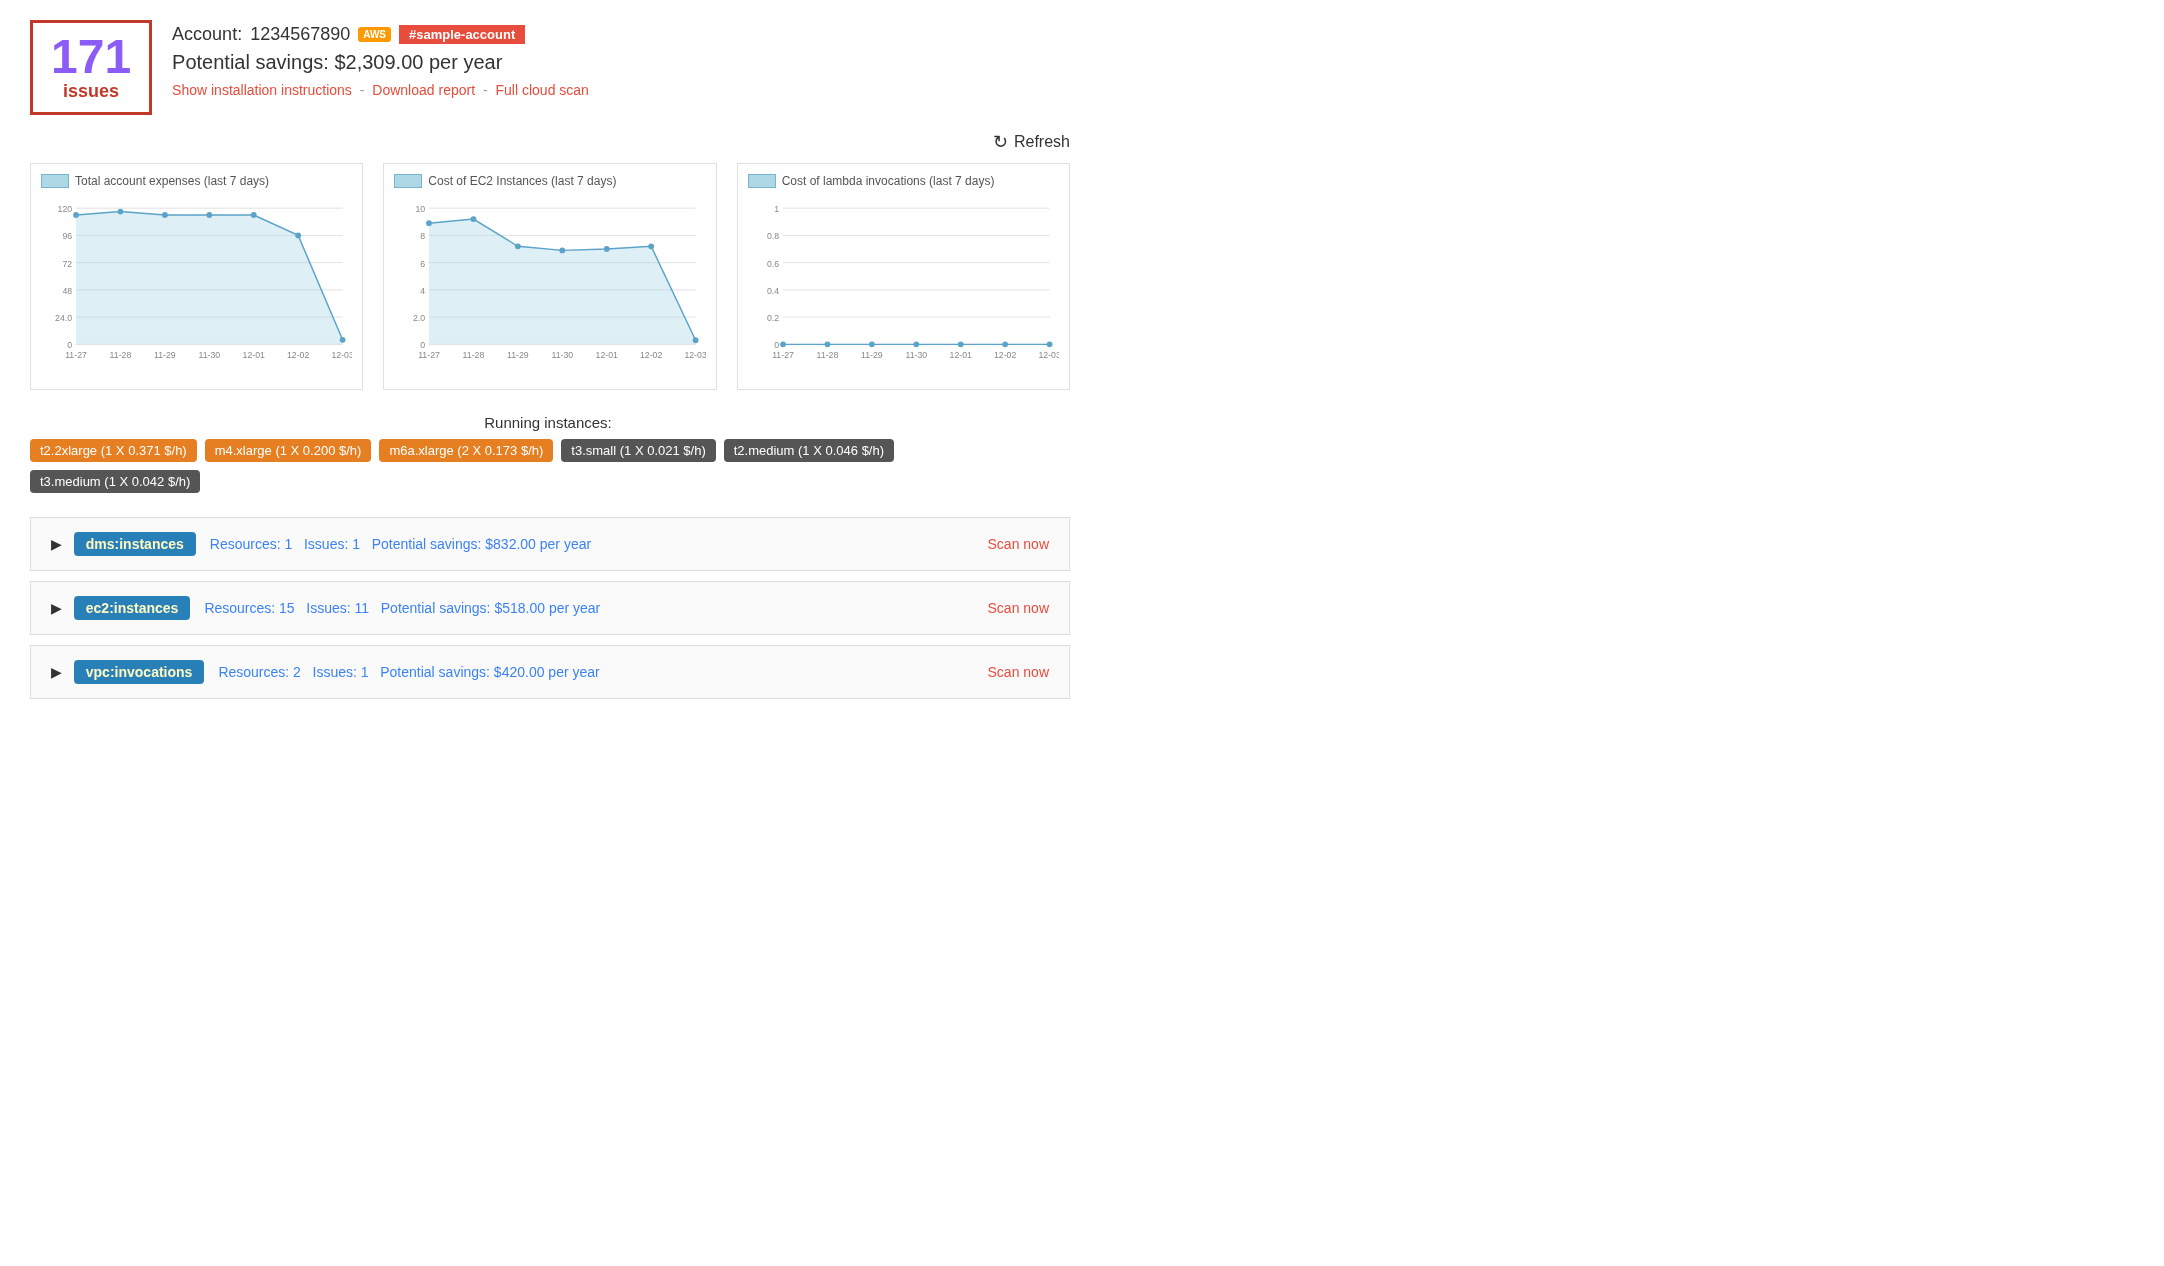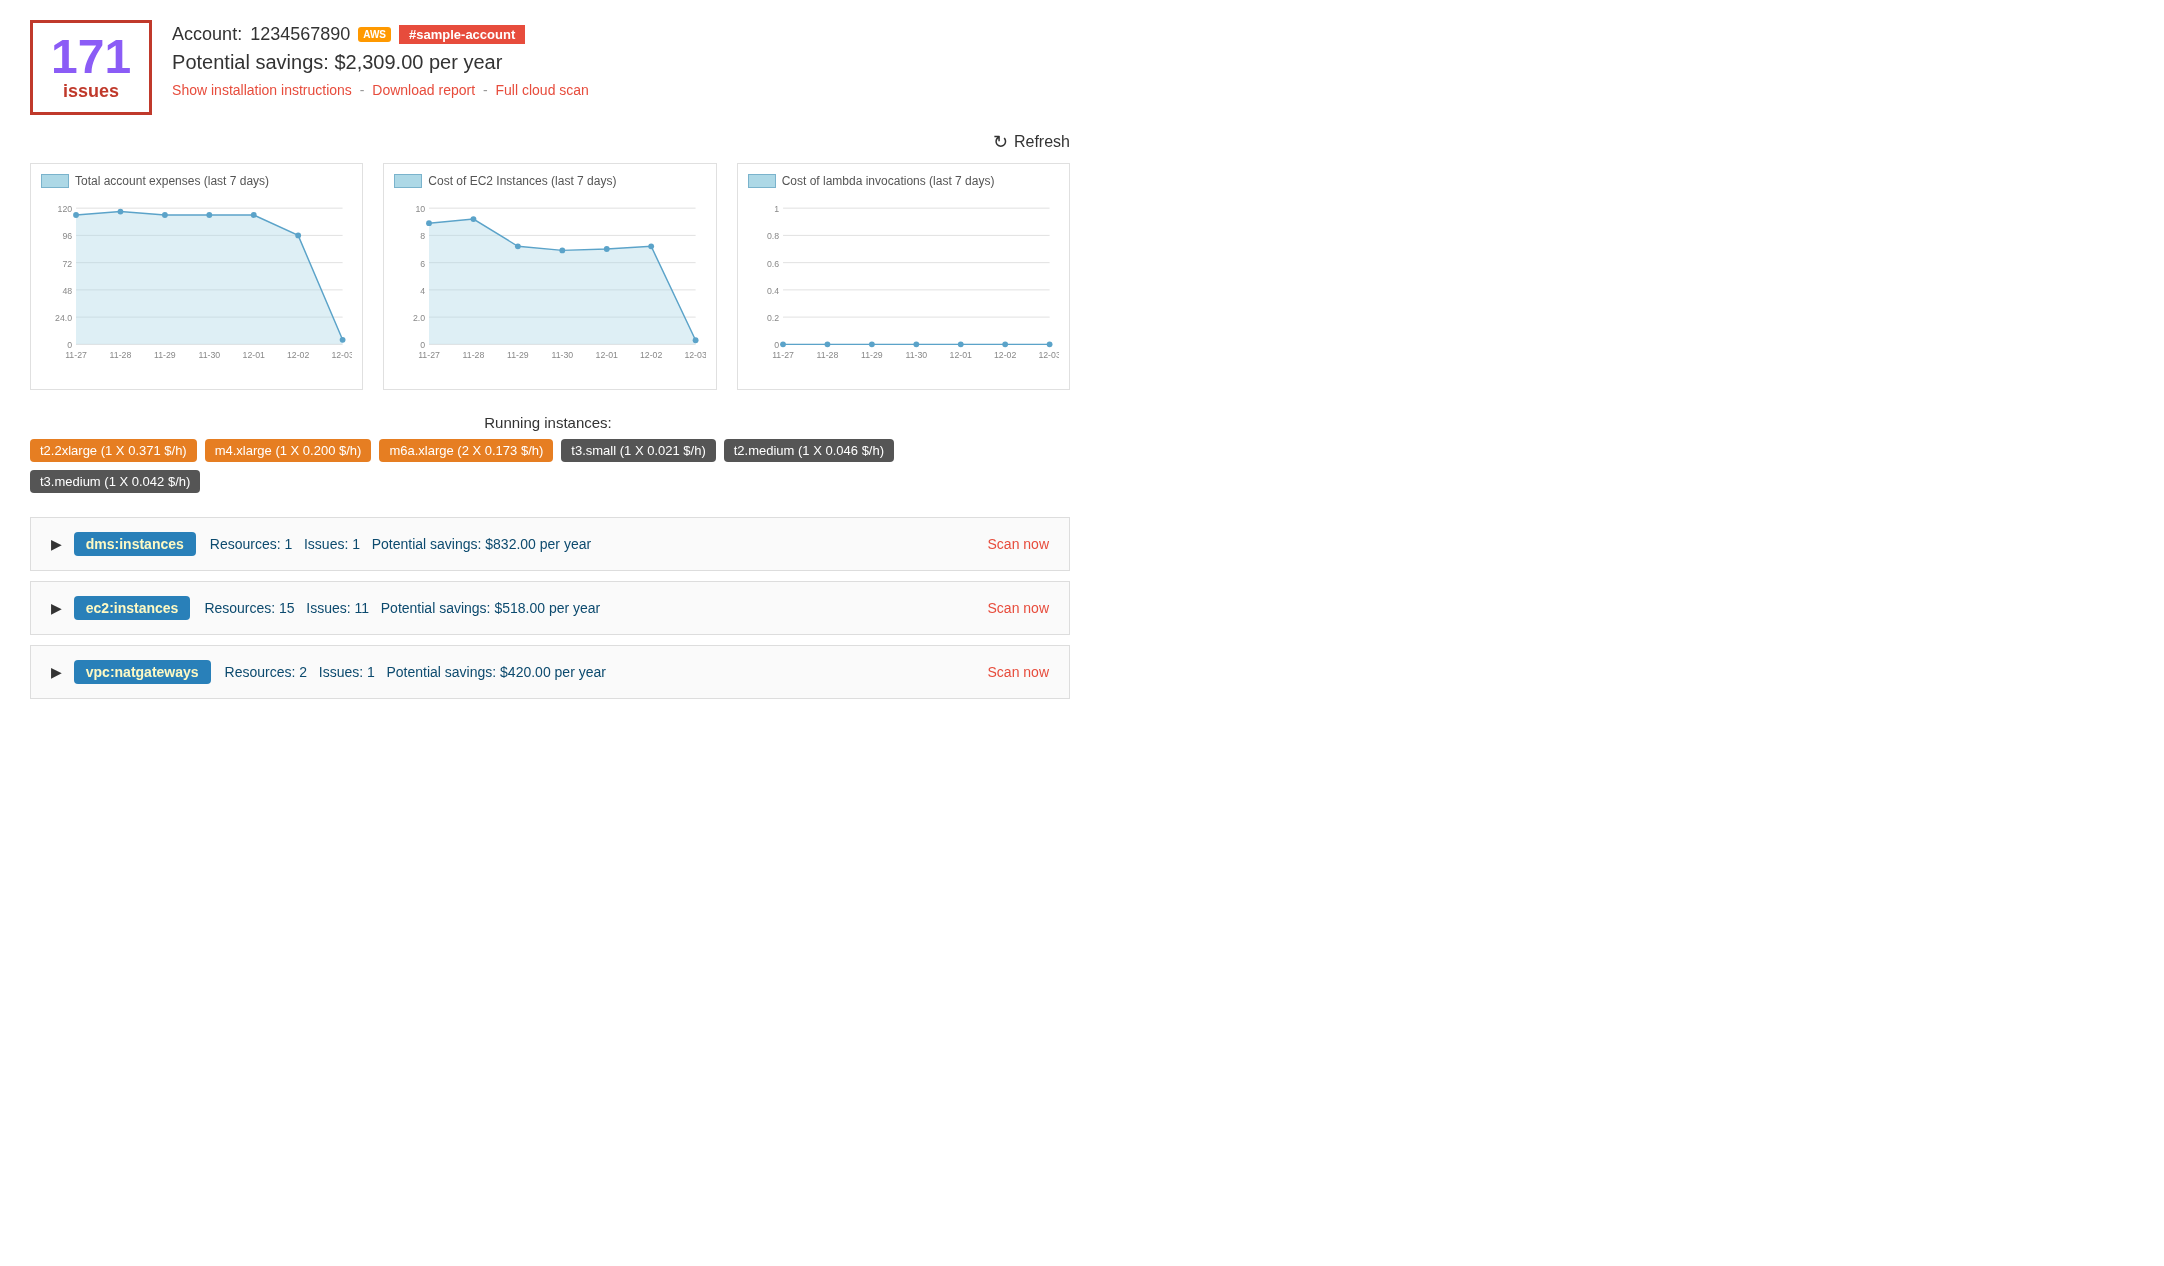--- a/index.html
+++ b/index.html
@@ -36,21 +36,21 @@
     .running-row { display: flex; flex-wrap: wrap; align-items: center; gap: 8px; margin-bottom: 24px; flex-direction: column; }
     .running-label { font-size: 15px; font-weight: 500; margin-right: 4px; }
     .instance-badge { padding: 4px 10px; border-radius: 4px; font-size: 13px; font-weight: 500; color: white; }
     .badge-orange { background: #e67e22; }
     .badge-dark { background: #555; }
 
     
     .service-row { border: 1px solid #ddd; padding: 14px 20px; margin-bottom: 10px; display: flex; align-items: center; background: #fafafa; }
     .chevron { font-size: 14px; margin-right: 12px; color: #333; cursor: pointer; }
     .service-badge { background: #2980b9; color: #fef9c3; padding: 4px 12px; border-radius: 4px; font-size: 14px; font-weight: 600; margin-right: 14px; }
-    .service-info { flex: 1; font-size: 14px; color: #0c4a6e; }
+    .service-info { flex: 1; font-size: 14px; color: #3b82f6; }
     .scan-now { color: #e74c3c; font-size: 14px; cursor: pointer; background: none; border: none; font-weight: 500; }
   </style>
 </head>
 <body>
 
 <div class="page">
 
   <div class="header">
     <div class="issues-box">
       <div class="issues-number">171</div>
@@ -203,19 +203,19 @@
     <button class="scan-now">Scan now</button>
   </div>
       <div class="service-row">
     <span class="chevron">▶</span>
     <span class="service-badge">ec2:instances</span>
     <span class="service-info">Resources: 15&nbsp;&nbsp;&nbsp;Issues: 11&nbsp;&nbsp;&nbsp;Potential savings: $518.00 per year</span>
     <button class="scan-now">Scan now</button>
   </div>
       <div class="service-row">
     <span class="chevron">▶</span>
-    <span class="service-badge">vpc:natgateways</span>
+    <span class="service-badge">vpc:invocations</span>
     <span class="service-info">Resources: 2&nbsp;&nbsp;&nbsp;Issues: 1&nbsp;&nbsp;&nbsp;Potential savings: $420.00 per year</span>
     <button class="scan-now">Scan now</button>
   </div>
     </div>
 
 </div>
 
 </body></html>

